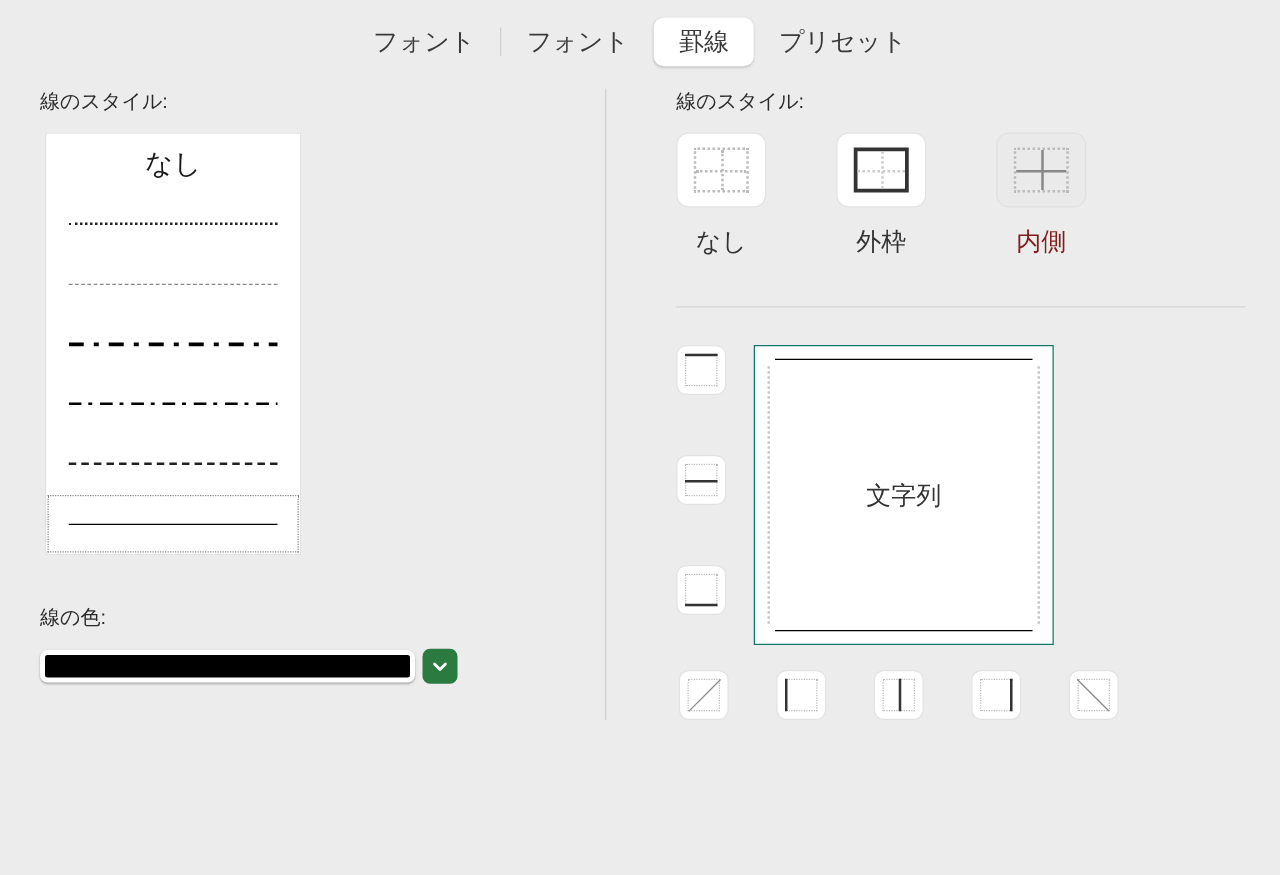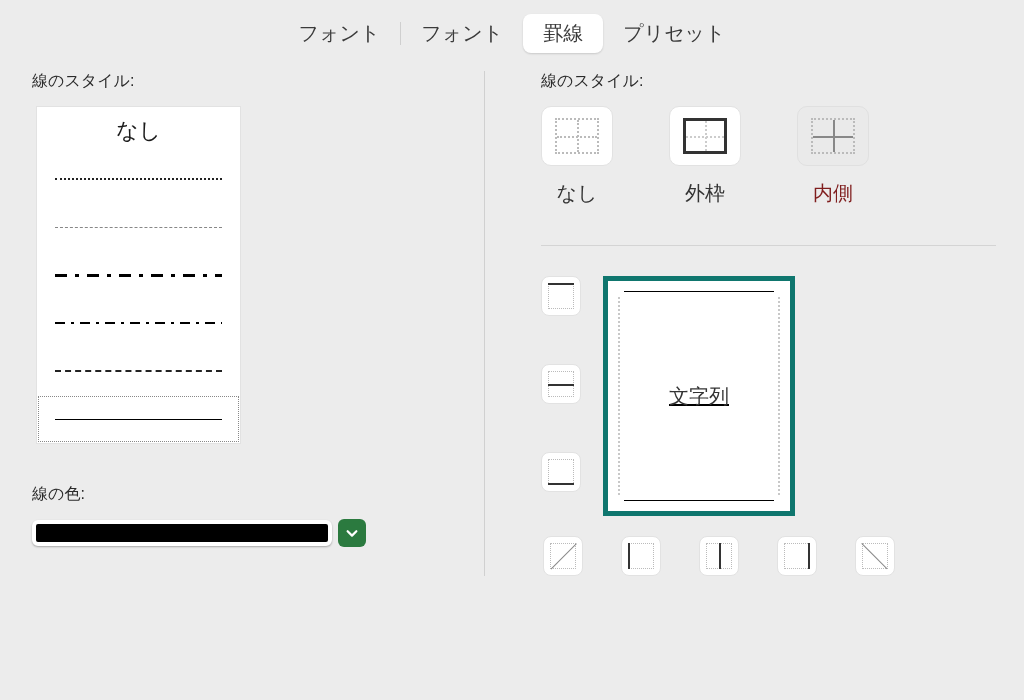--- a/index.html
+++ b/index.html
@@ -206,25 +206,25 @@
     }
     .obtn {
       width: 40px; height: 40px;
       background: #fff;
       border-radius: 8px;
       border: 1px solid #e2e2e2;
       display:flex; align-items:center; justify-content:center;
       cursor: pointer;
     }
     .preview {
-      width: 192px; height: 240px;
-      border: 5px solid #0f766e;
+      width: 240px; height: 240px;
+      border: 1px solid #0f766e;
       background: #fff;
       position: relative;
-      display:flex; align-items:center; justify-content:center;text-decoration:underline;
+      display:flex; align-items:center; justify-content:center;
     }
     .preview .inner-top { position:absolute; left:16px; right:16px; top:10px; border-top:1.5px solid #000;}
     .preview .inner-bottom { position:absolute; left:16px; right:16px; bottom:10px; border-top:1.5px solid #000;}
     .preview .inner-left { position:absolute; top:16px; bottom:16px; left:10px; border-left:2px dotted #c8c8c8;}
     .preview .inner-right { position:absolute; top:16px; bottom:16px; right:10px; border-left:2px dotted #c8c8c8;}
     .preview .ptext { font-size:20px; color:#333; }
     .bottom-btns {
       display:flex;
       gap:38px;
       margin-top: 20px;

